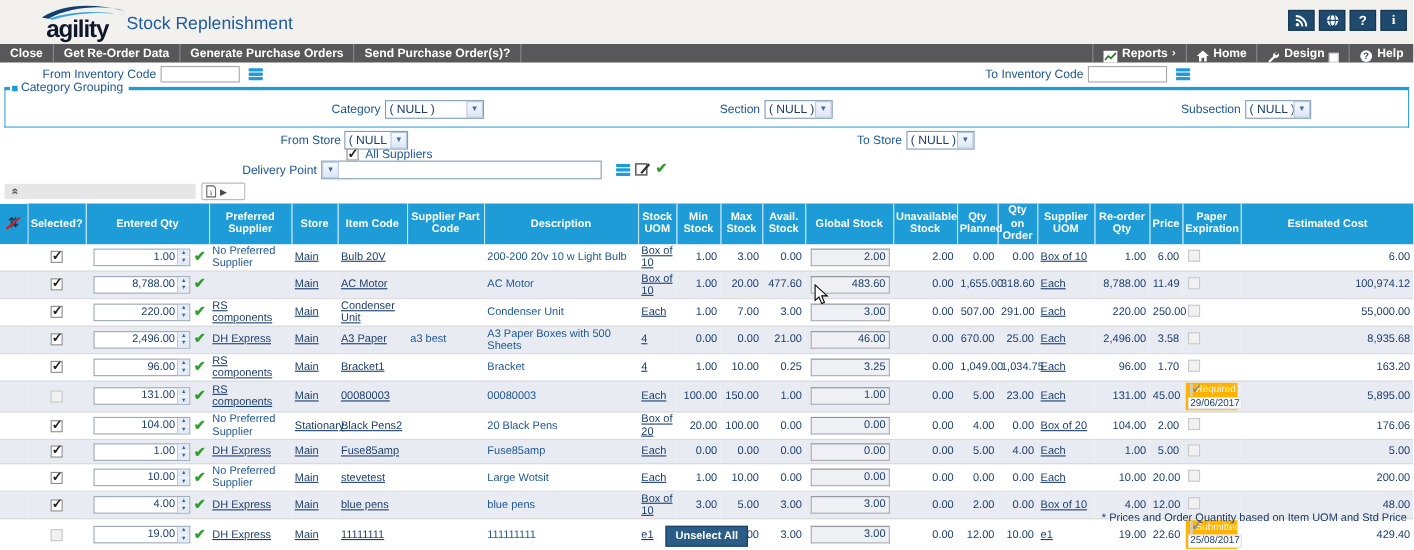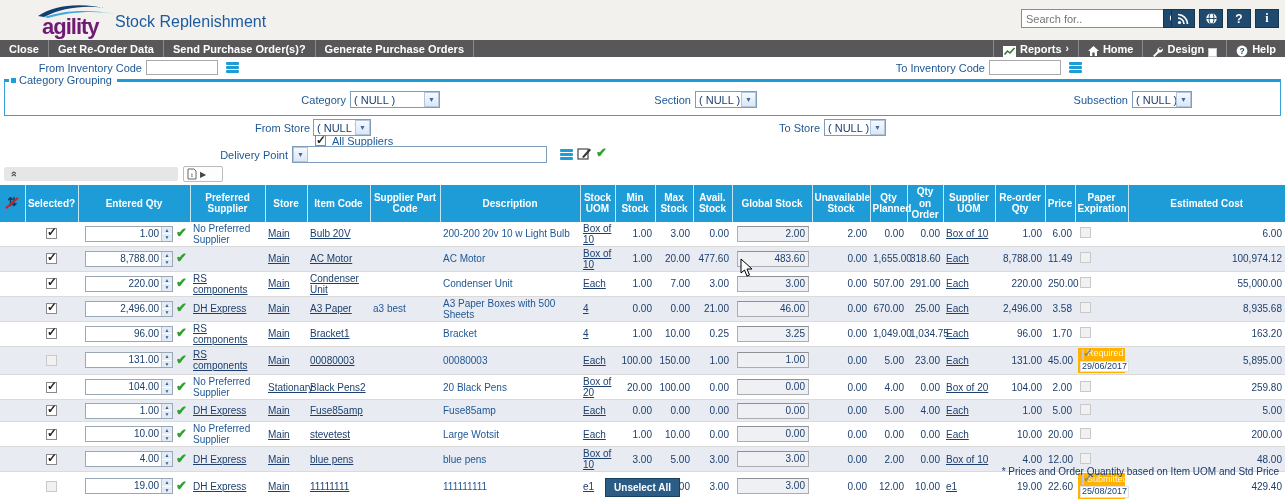--- a/index.html
+++ b/index.html
@@ -2,21 +2,21 @@
 <html><head>
 <meta charset="utf-8">
 <style>
   * { margin:0; padding:0; box-sizing:border-box; }
   html,body { width:1285px; height:500px; background:#fff; font-family:"Liberation Sans",sans-serif; overflow:hidden; }
   .page { position:relative; width:1285px; height:500px; }
 
   
   .app-header { position:absolute; top:0; left:0; width:1285px; height:40px; background:#f2f1ee; }
   .logo { position:absolute; left:34px; top:2px; width:92px; height:36px; }
-  .logo-word { position:absolute; left:8px; top:12px; font-size:22px; font-weight:bold; letter-spacing:-1px; color:#701a75; }
+  .logo-word { position:absolute; left:8px; top:12px; font-size:22px; font-weight:bold; letter-spacing:-1px; color:#0f172a; }
   .logo svg { position:absolute; left:0; top:0; }
   .page-title { position:absolute; left:115px; top:13px; font-size:16px; color:#1d5a9e; }
   .search-wrap { position:absolute; right:90px; top:9px; display:flex; align-items:center; }
   .search-input { width:142px; height:19px; border:1px solid #8c8c8c; border-right:none; font-size:11px; padding:0 4px; color:#333; }
   .sq-btn { width:24px; height:19px; background:#1f4a6e; border:1px solid #16364f; color:#fff; display:flex; align-items:center; justify-content:center; margin-left:0; cursor:pointer; }
   .sq-btn + .sq-btn { margin-left:4px; }
   .sq-btn.attached { margin-left:0; margin-right:8px; }
   .sq-btn .glyph { font-size:12px; font-weight:bold; color:#fff; }
   .hdr-icons { position:absolute; right:6px; top:9px; display:flex; }
 
@@ -93,29 +93,20 @@
 
   <div class="app-header">
     <div class="logo">
       <svg width="92" height="20" viewBox="0 0 92 20">
         <path d="M4 14 C 22 2, 48 0, 80 8 C 60 2, 30 4, 10 15 Z" fill="#123f6d"></path>
         <path d="M10 15 C 30 8, 55 7, 82 12 C 60 8, 34 10, 14 16 Z" fill="#3fa9dc"></path>
       </svg>
       <span class="logo-word">agility</span>
     </div>
     <div class="page-title">Stock Replenishment</div>
-    <div class="search-wrap">
-      <input class="search-input" placeholder="Search for.." style="">
-      <div class="sq-btn attached">
-        <svg width="12" height="12" viewBox="0 0 12 12">
-            <circle cx="5" cy="5" r="3.4" fill="none" stroke="#fff" stroke-width="1.6"></circle>
-            <line x1="7.6" y1="7.6" x2="11" y2="11" stroke="#fff" stroke-width="1.8"></line>
-          </svg>
-      </div>
-    </div>
     <div class="hdr-icons">
       <div class="sq-btn">
         <svg width="12" height="12" viewBox="0 0 12 12">
             <circle cx="2.5" cy="9.5" r="1.6" fill="#fff"></circle>
             <path d="M1 5 a6 6 0 0 1 6 6" fill="none" stroke="#fff" stroke-width="1.7"></path>
             <path d="M1 1.5 a9.5 9.5 0 0 1 9.5 9.5" fill="none" stroke="#fff" stroke-width="1.7"></path>
           </svg>
       </div>
       <div class="sq-btn">
         <svg width="13" height="13" viewBox="0 0 13 13">
@@ -134,24 +125,24 @@
   </div>
 
   <div class="toolbar">
     <div class="tb-btn">
         <span>Close</span>
       </div>
     <div class="tb-btn">
         <span>Get Re-Order Data</span>
       </div>
     <div class="tb-btn">
+        <span>Generate Purchase Orders</span>
+      </div>
+    <div class="tb-btn">
         <span>Send Purchase Order(s)?</span>
-      </div>
-    <div class="tb-btn">
-        <span>Generate Purchase Orders</span>
       </div>
     <div class="tb-right">
       <div class="tb-btn">
         <svg width="13" height="11" viewBox="0 0 13 11">
             <rect x="0" y="0" width="13" height="11" fill="#fff"></rect>
             <polyline points="1.5,8.5 4.5,5 7,7 11.5,2" fill="none" stroke="#2a7d2a" stroke-width="1.6"></polyline>
           </svg>
         <span>Reports</span>
           <span class="tb-caret">›</span>
       </div>
@@ -573,21 +564,21 @@
             <td>
               <div class="inset">0.00</div>
             </td>
             <td class="num">0.00</td>
             <td class="num">4.00</td>
             <td class="num">0.00</td>
             <td><a class="lnk">Box of 20</a></td>
             <td class="num">104.00</td>
             <td class="num">2.00</td>
             <td class="pe-cell"><span class="cb dis"></span></td>
-            <td class="num">259.80</td>
+            <td class="num">176.06</td>
           </tr>
           <tr class="stripe">
             <td></td>
             <td>
               <span class="cb checked " style="display:block;margin:0 auto;"></span>
             </td>
             <td>
               <div class="qty-box">
                 <span class="qty-field">
                   <span class="qv">1.00</span>

